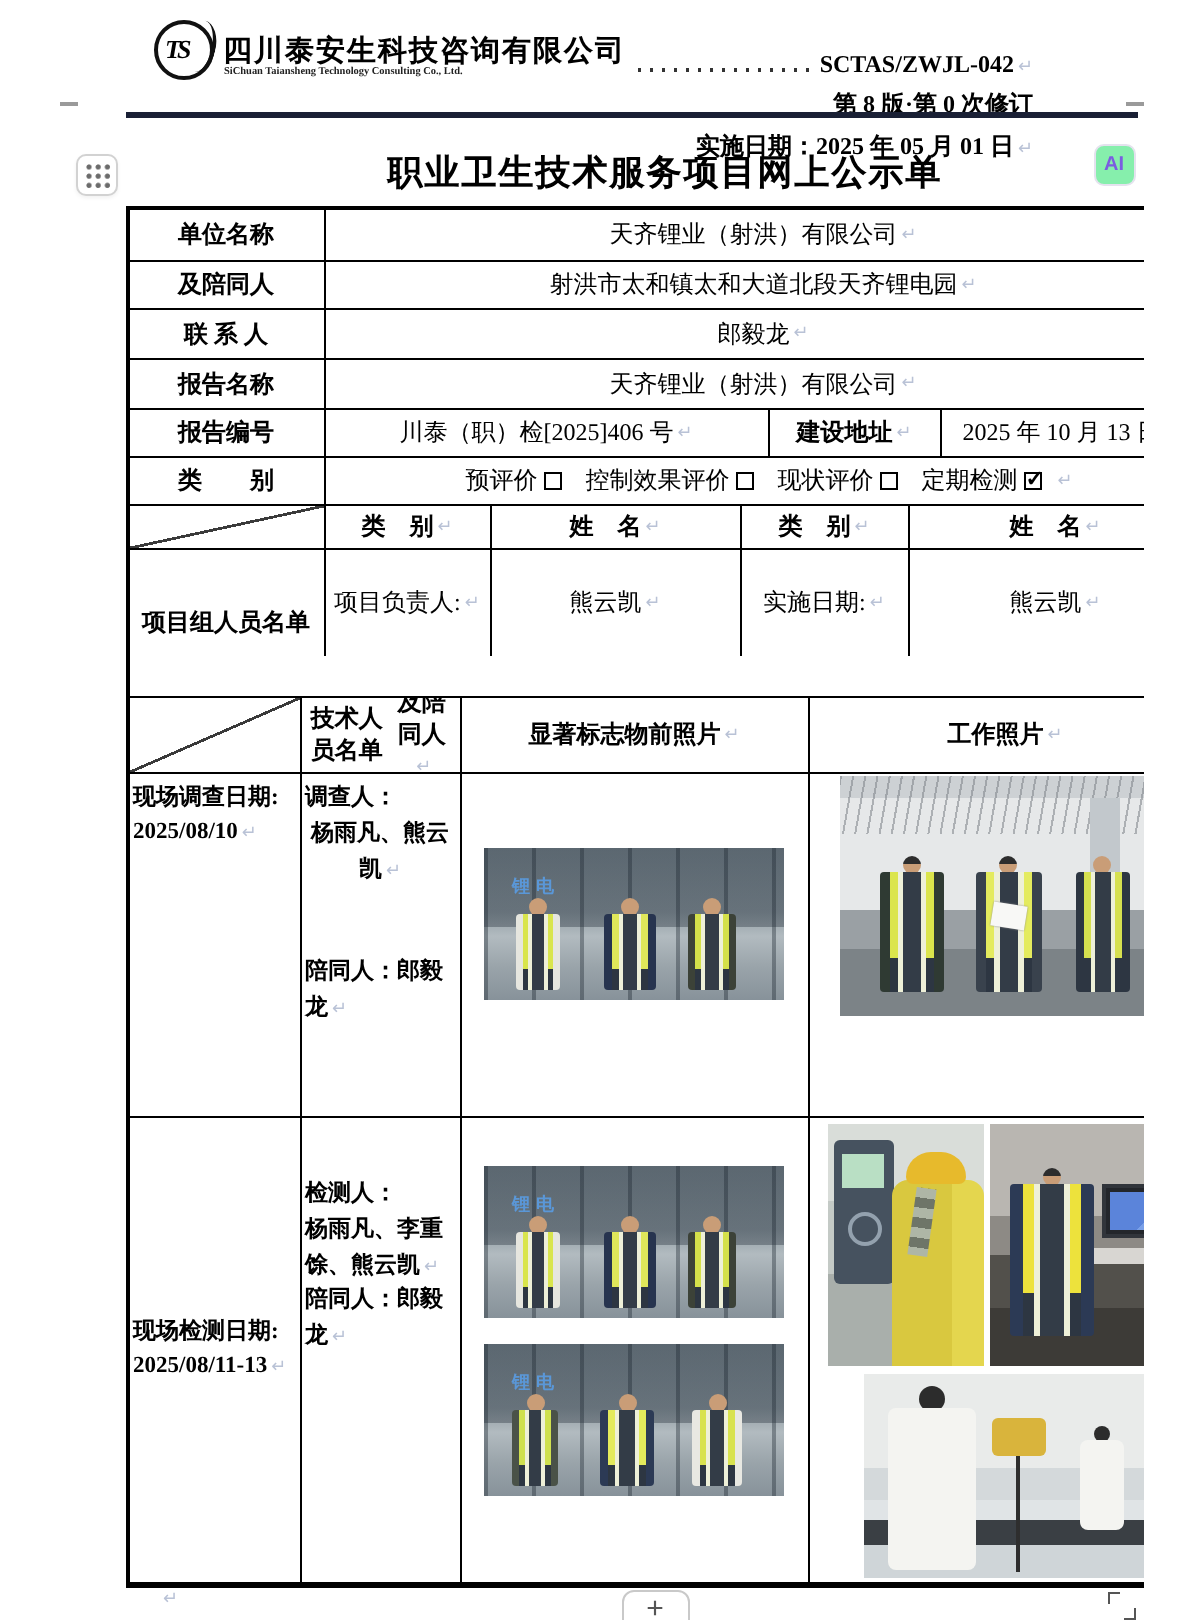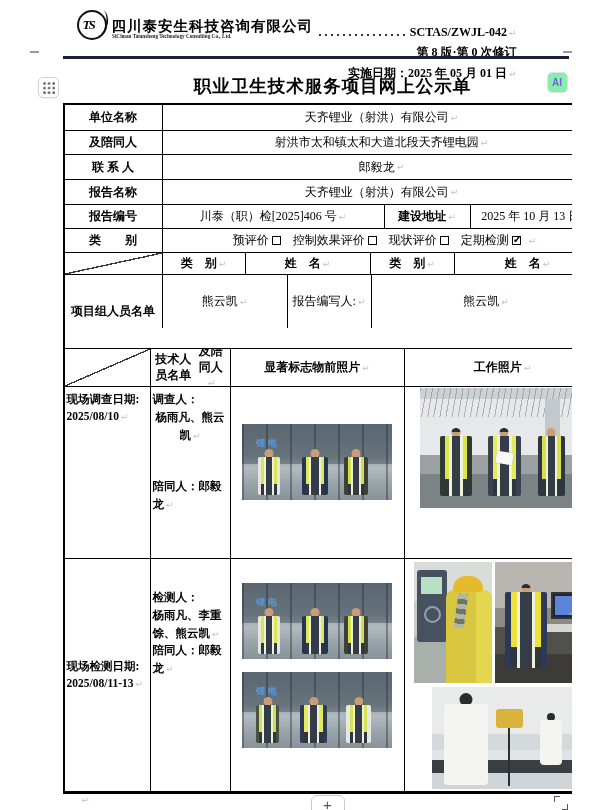--- a/index.html
+++ b/index.html
@@ -250,22 +250,23 @@
       <div class="td flex1 lbl pm">姓　名</div>
     </div>
 
     <div class="tr" style="height:74px;">
       <div class="td w97 lbl stack">
         <span>项目组</span>
         <span>人员名单</span>
       </div>
       <div class="subrows">
         <div class="tr h53">
+          <div class="td w83 pm">项目负责人:</div>
           <div class="td w125 pm">熊云凯</div>
-          <div class="td w84 pm">报告编写人:</div>
+          <div class="td w84 pm">实施日期:</div>
           <div class="td flex1 pm">熊云凯</div>
         </div>
       </div>
     </div>
 
     <div class="tr h38">
       <div class="td w85 diag"></div>
       <div class="td w80 lbl stack">
         <span>技术人员名单</span>
         <span class="pm">及陪同人</span>

